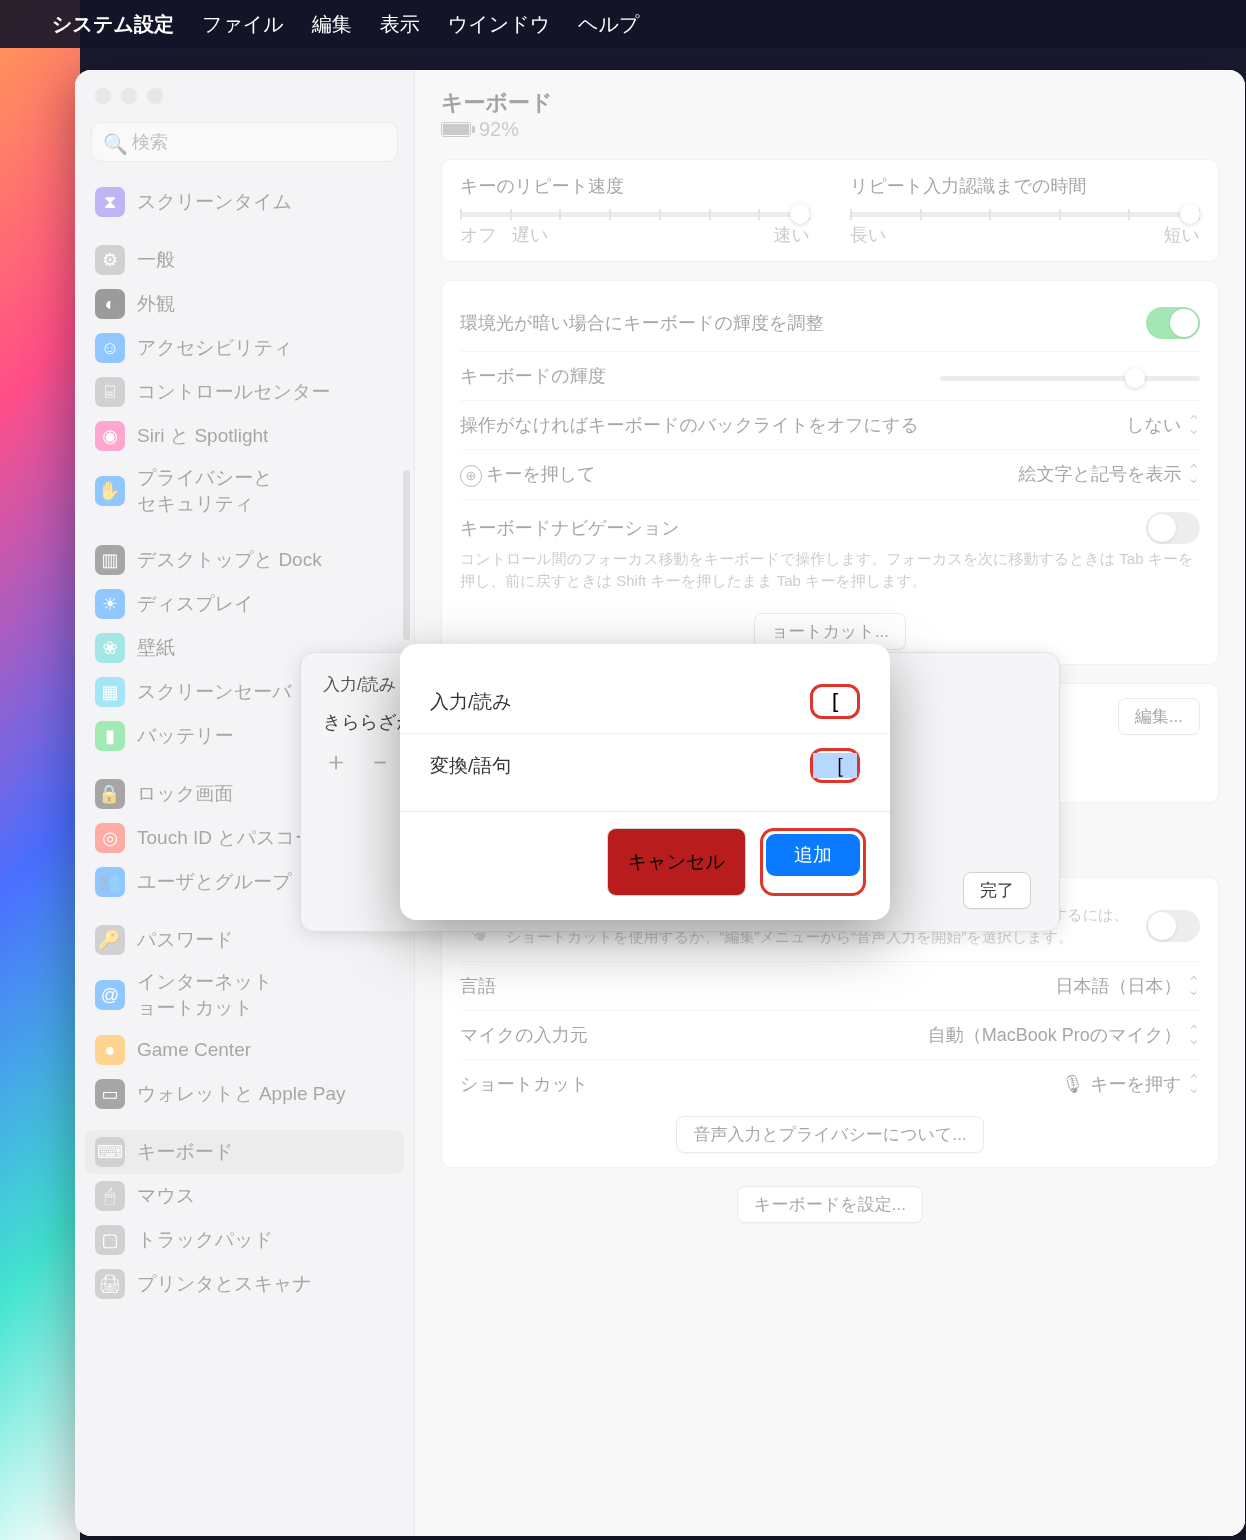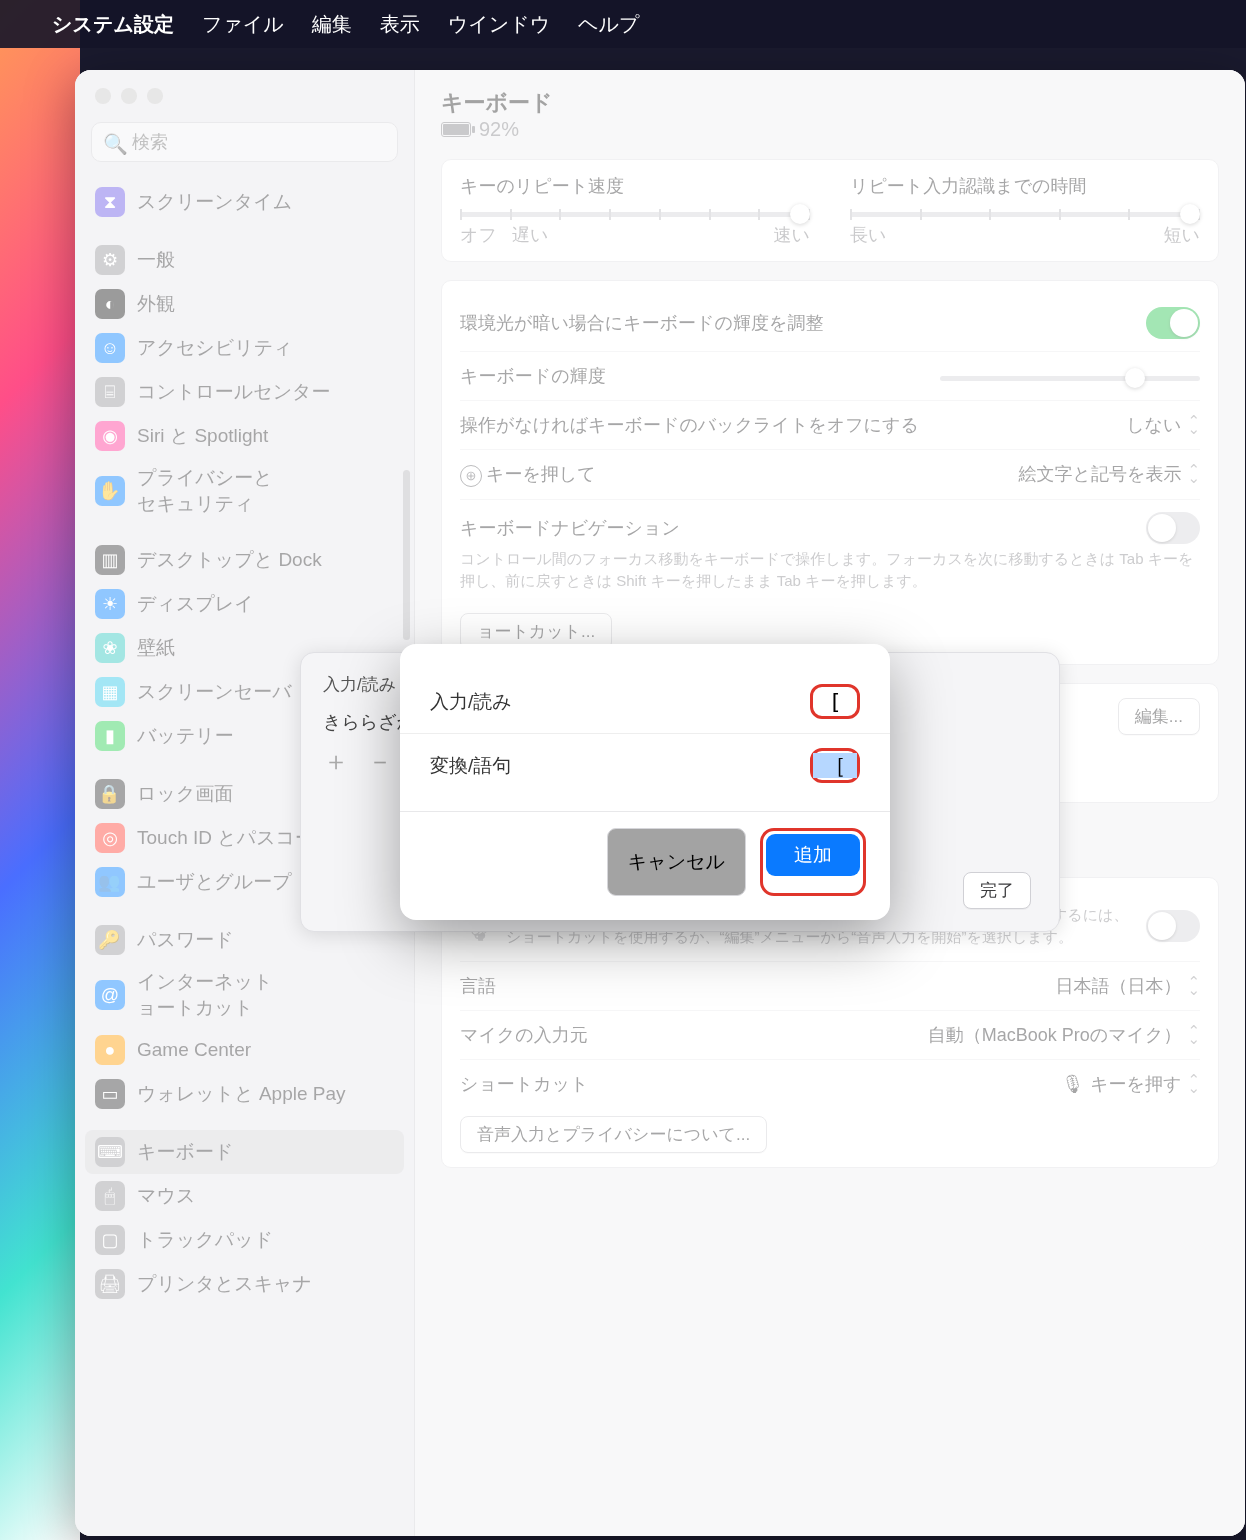--- a/index.html
+++ b/index.html
@@ -53,21 +53,21 @@
 .slider-labels { display:flex; justify-content:space-between; color:#8a8a8e; font-size:18px; margin-top:4px;}
 .toggle { width:54px; height:32px; border-radius:16px; background:#d8d8dc; position:relative; }
 .toggle.on { background:#34c759; }
 .toggle .dot{position:absolute;top:2px;width:28px;height:28px;border-radius:50%;background:#fff;box-shadow:0 1px 3px rgba(0,0,0,.3);}
 .toggle .dot{left:2px;} .toggle.on .dot{left:24px;}
 .cont-slider { flex:1; margin-left:30px; max-width:260px;}
 .select-pop { display:flex; align-items:center; gap:6px; color:#3a3a3c; }
 .chevud { color:#9a9a9e; font-size:15px; line-height:8px; }
 .desc { color:#8f8f93; font-size:15px; line-height:1.5; margin-top:4px;}
 .btn { background:#fff; border:1px solid #d0d0d5; border-radius:8px; padding:6px 16px; font-size:17px; color:#3a3a3c; box-shadow:0 1px 0 rgba(0,0,0,.04); }
-.btn-row { display:flex; justify-content:flex-start; gap:12px; margin-top:8px; }
+.btn-row { display:flex; justify-content:center; gap:12px; margin-top:8px; }
 .section-title { font-size:21px; font-weight:700; color:#333; margin-top:28px; }
 .mic-icon { width:32px; font-size:28px; color:#b9b9bd;}
 .globe { display:inline-flex;width:22px;height:22px;border:1.5px solid #6b6b6f;border-radius:50%;align-items:center;justify-content:center;font-size:13px;color:#6b6b6f;margin-right:4px;}
 
 
 .sheet-back { position:absolute; top:652px; left:300px; width:760px; height:280px; background:#f5f5f7; border:1px solid #e0e0e4; border-radius:14px; box-shadow:0 3px 20px rgba(0,0,0,.12); z-index:35; padding:20px 22px; }
 .sheet-back .hdr{ color:#555; font-size:17px; margin-bottom:10px;}
 .sheet-back .rowt{ color:#444; font-size:18px; padding:4px 0;}
 .sheet-back .addrem{ display:flex; gap:18px; color:#aaa; font-size:26px; margin-top:6px;}
 .sheet-back .done{ position:absolute; right:28px; bottom:22px;}
@@ -75,21 +75,21 @@
 
 .sheet { position:absolute; top:644px; left:400px; width:490px; background:#fff; border-radius:16px; box-shadow:0 20px 60px rgba(0,0,0,.35); z-index:50; padding:26px 0 24px; }
 .sheet-row { display:flex; align-items:center; justify-content:space-between; padding:14px 30px; font-size:19px; color:#333; }
 .sheet-row + .sheet-row { border-top:1px solid #eee;gap:28px; }
 .sheet input { width:44px; border:none; font-size:22px; text-align:center; font-family:monospace; background:transparent; }
 .sheet input.sel { background:#b6d7ff; }
 .redring { border:3px solid #e0352b; border-radius:12px; padding:2px 0; display:inline-flex;}
 .sheet-hr { height:1px; background:#e8e8ea; margin:14px 0 16px; }
 .sheet-btns { display:flex; justify-content:flex-end; gap:14px; padding:0 24px; }
 .btn-pri { background:#0a7aff; color:#fff; border:none; border-radius:9px; padding:8px 28px; font-size:19px; }
-.btn-sec { background:#a3a3a3; border:1px solid #d6d6da; border-radius:9px; padding:20px 20px; font-size:19px; }
+.btn-sec { background:#b91c1c; border:1px solid #d6d6da; border-radius:9px; padding:20px 20px; font-size:19px; }
 .redring-btn { border:3px solid #e0352b; border-radius:14px; padding:3px;}
 </style>
 </head>
 <body>
 
 <div class="desk-bg"></div>
 
 <div class="menubar">
   <span class="apple"></span>
   <span class="app-name">システム設定</span>
@@ -354,20 +354,23 @@
             <span>🎙</span>
             <span>キーを押す</span>
             <span class="chevud">⌃<br>⌄</span>
           </span>
       </div>
       <div class="btn-row">
           <button class="btn">音声入力とプライバシーについて...</button>
         </div>
     </div>
 
+    <div class="btn-row" style="margin-top:18px">
+        <button class="btn">キーボードを設定...</button>
+      </div>
   </div>
 </div>
 
 <div class="sheet-back">
   <div class="hdr">入力/読み</div>
   <div class="rowt">きららざか</div>
   <div class="addrem">
     <span>＋</span>
     <span>－</span>
   </div>

